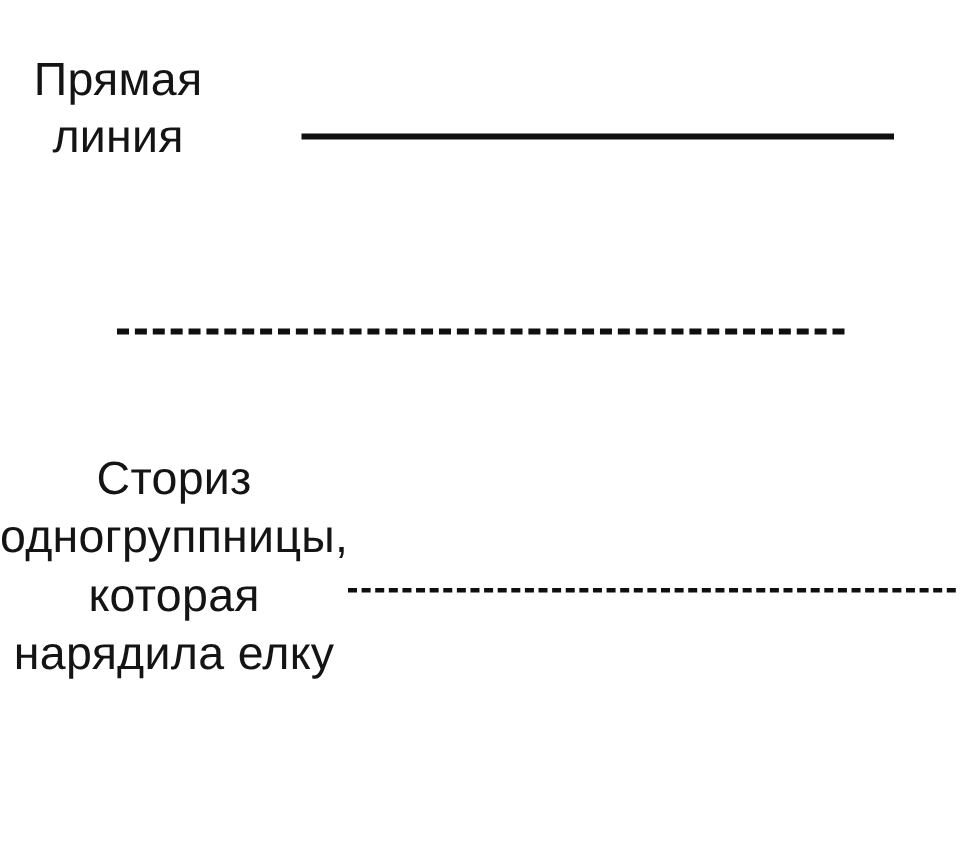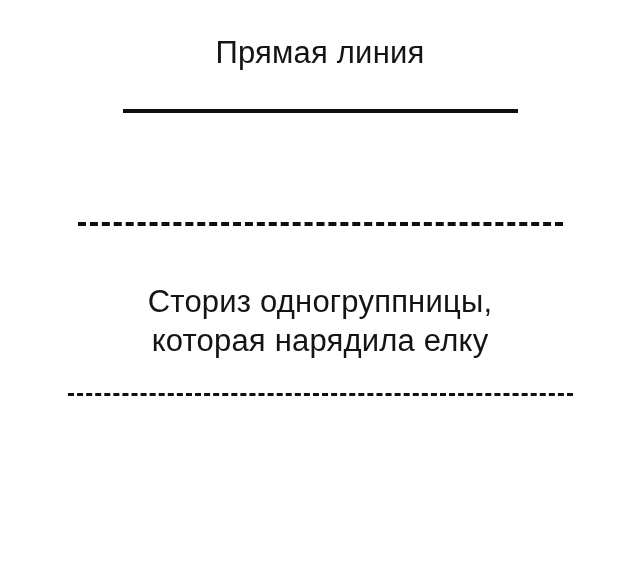--- a/index.html
+++ b/index.html
@@ -19,21 +19,21 @@
     height: 578px;
     position: relative;
     box-sizing: border-box;
     display: flex;
     flex-direction: column;
     align-items: center;
   }
   .block {
     width: 100%;
     display: flex;
-    flex-direction: column;
+    flex-direction: row;
     align-items: center;
   }
   .caption {
     font-size: 31px;
     line-height: 38px;
     text-align: center;
     color: #141414;
     letter-spacing: 0.2px;
     white-space: pre-line;
   }
@@ -70,21 +70,21 @@
   }
 
   
   #block-dashed { margin-top: 75px; }
   #block-dashed .rule {
     width: 485px;
     margin-top: 34px;
   }
 
   
-  #block-story { margin-top: 56px; }
+  #block-story { margin-top: 76px; }
   #block-story .rule {
     width: 505px;
     margin-top: 33px;
   }
 </style>
 </head>
 <body>
 
 <div class="page">
 

